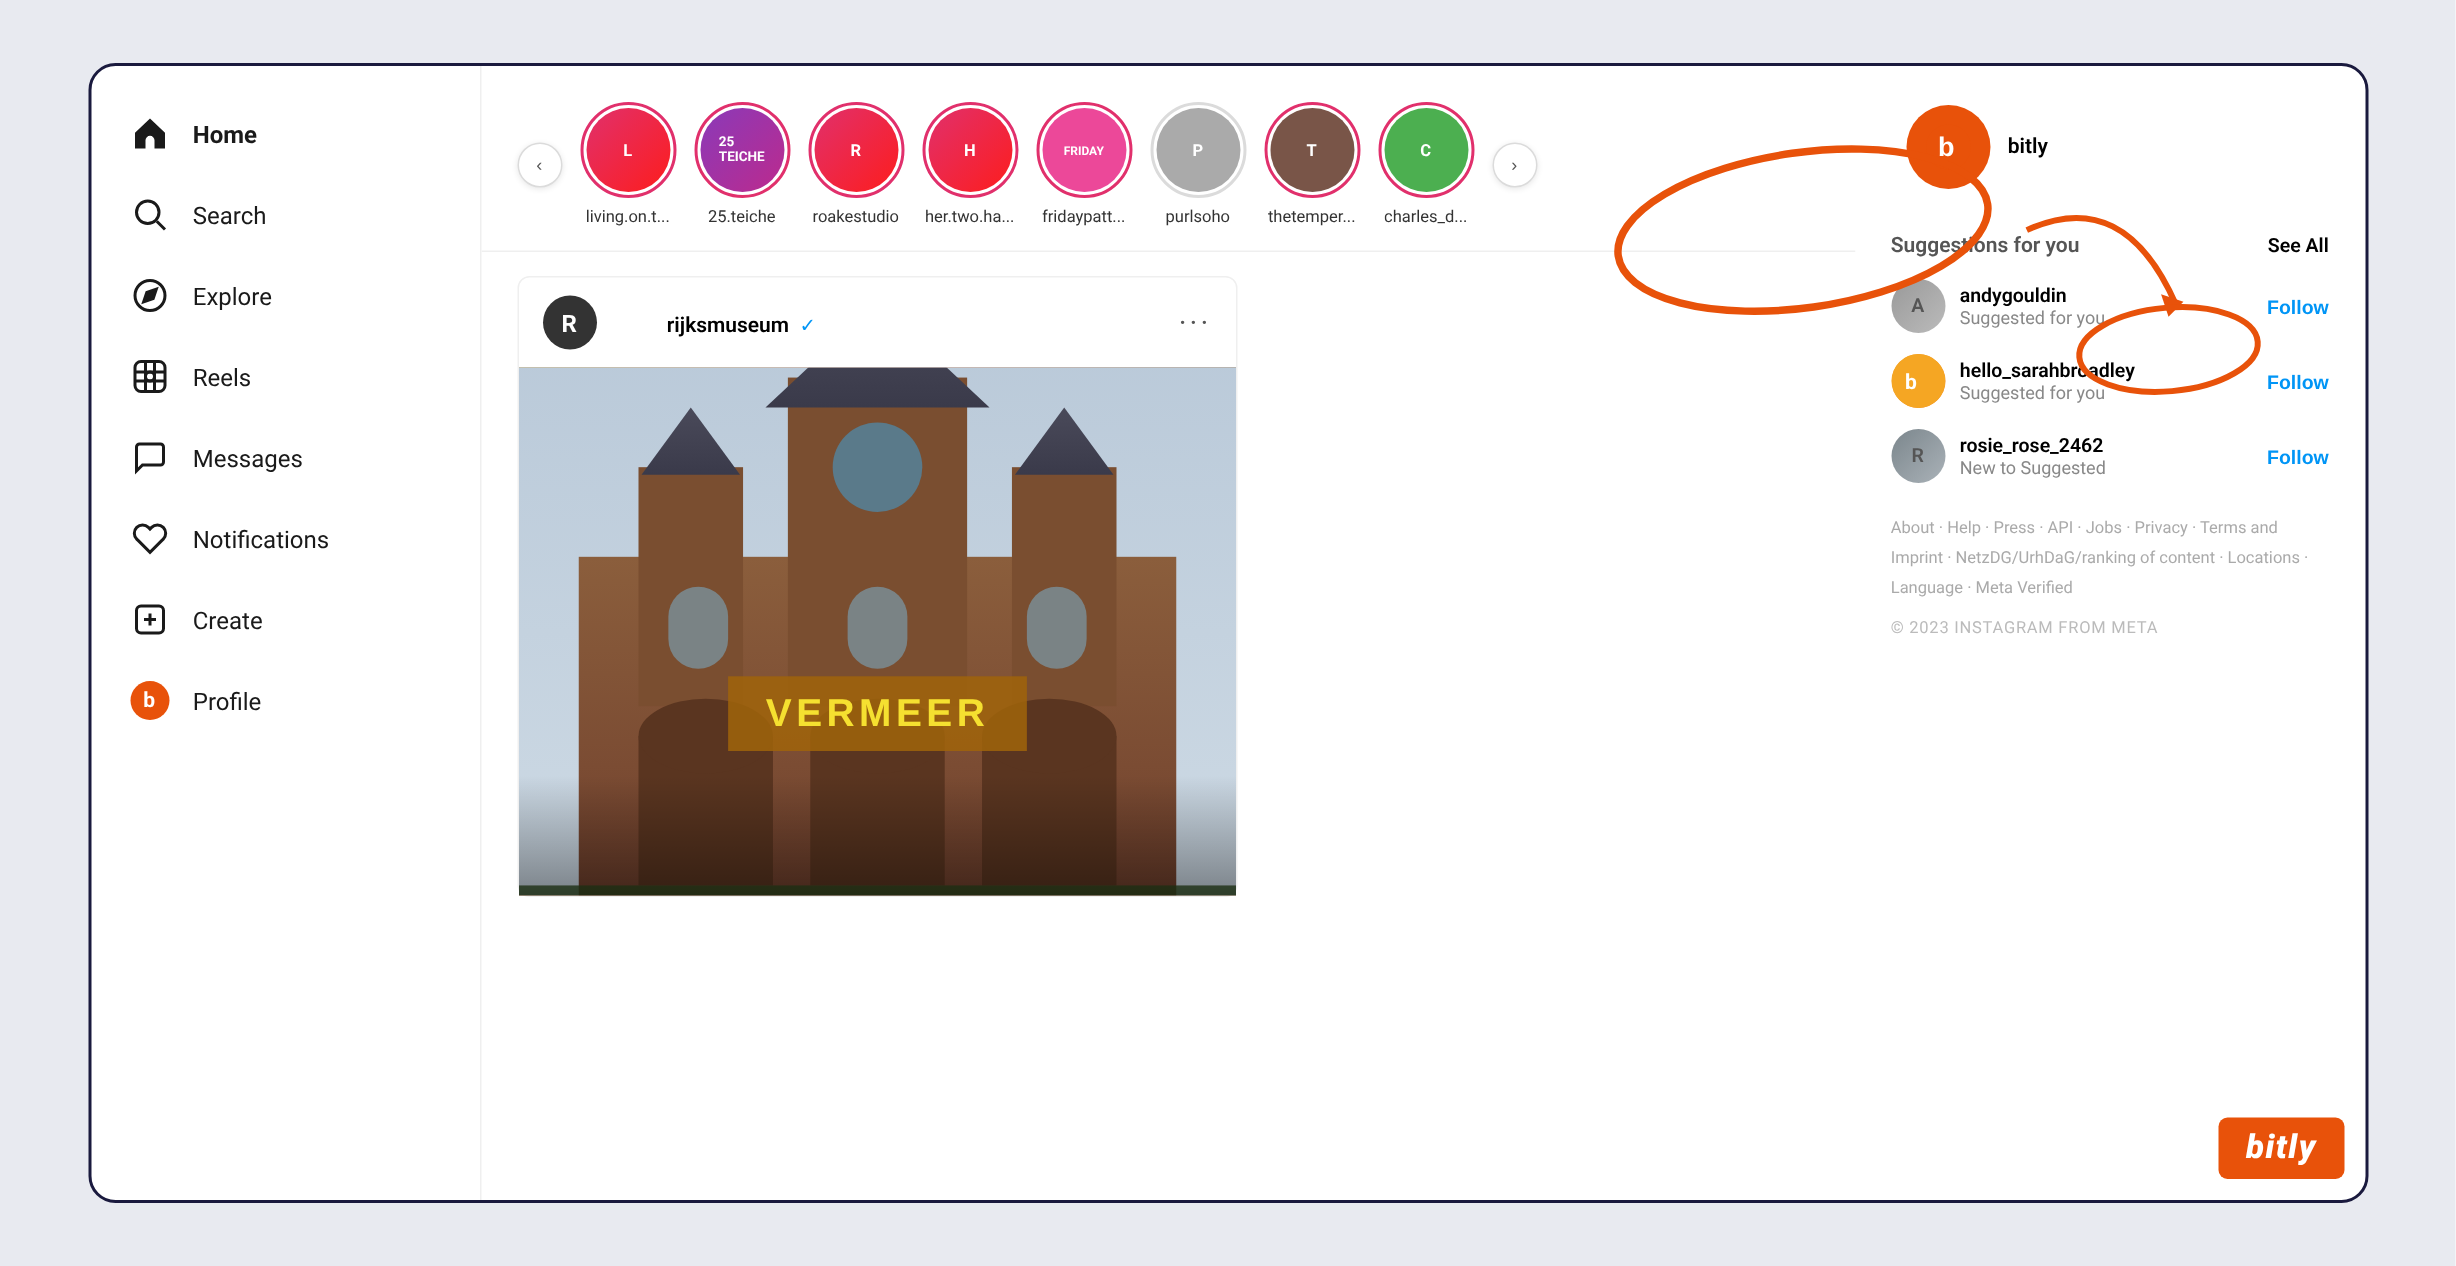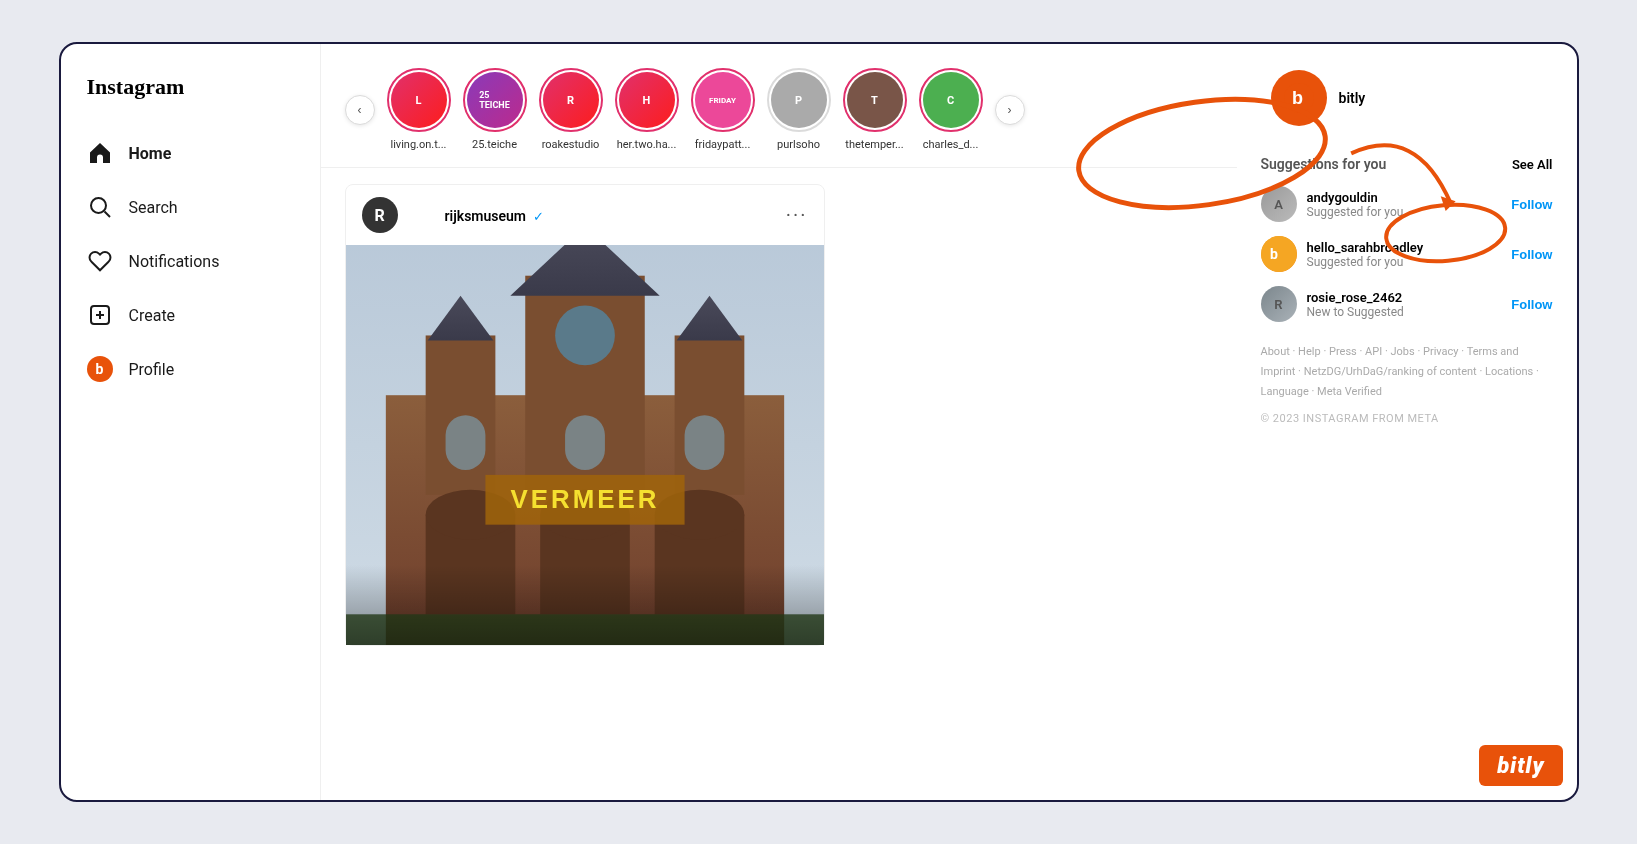--- a/index.html
+++ b/index.html
@@ -221,21 +221,21 @@
     .post-more {
       font-size: 20px;
       color: #555;
       cursor: pointer;
       letter-spacing: 2px;
     }
 
     .post-image {
       width: 100%;
       background: linear-gradient(135deg, #8B6914 0%, #A0522D 30%, #6B4423 50%, #4a3520 70%, #7a6040 100%);
-      height: 400px;
+      height: 352px;
       display: flex;
       align-items: flex-end;
       justify-content: center;
       position: relative;
       overflow: hidden;
     }
 
     .post-image-building {
       position: absolute;
       inset: 0;
@@ -410,43 +410,72 @@
     .suggestion-sarah { background: linear-gradient(135deg, #f5a623, #f0861a); }
     .suggestion-rosie { background: linear-gradient(135deg, #7b868c, #aab2b8); }
   </style>
 </head>
 <body>
 
 <div class="outer-frame">
   <div class="main-layout">
 
     <aside class="sidebar">
-      <div class="sidebar-logo">Instagram</div>
 
       <div class="sidebar-item active">
         <span class="sidebar-icon">
           <svg width="24" height="24" viewBox="0 0 24 24" fill="currentColor">
               <path d="M9.005 16.545a2.997 2.997 0 0 1 2.997-2.997A2.997 2.997 0 0 1 15 16.545V22h7V11.543L12 2 2 11.543V22h7.005z"></path>
             </svg>
         </span>
         <span>Home</span>
       </div>
 
       <div class="sidebar-item">
         <span class="sidebar-icon">
           <svg width="24" height="24" viewBox="0 0 24 24" fill="none" stroke="currentColor" stroke-width="2">
               <circle cx="10.5" cy="10.5" r="7.5"></circle>
               <line x1="16.5" y1="16.5" x2="22" y2="22"></line>
             </svg>
         </span>
         <span>Search</span>
       </div>
 
-
-
+      <div class="sidebar-item">
+        <span class="sidebar-icon">
+          <svg width="24" height="24" viewBox="0 0 24 24" fill="none" stroke="currentColor" stroke-width="2">
+              <circle cx="12" cy="12" r="10"></circle>
+              <polygon points="16.24,7.76 14.12,14.12 7.76,16.24 9.88,9.88" fill="currentColor"></polygon>
+            </svg>
+        </span>
+        <span>Explore</span>
+      </div>
+
+      <div class="sidebar-item">
+        <span class="sidebar-icon">
+          <svg width="24" height="24" viewBox="0 0 24 24" fill="none" stroke="currentColor" stroke-width="2">
+              <rect x="2" y="2" width="20" height="20" rx="4"></rect>
+              <circle cx="12" cy="12" r="3"></circle>
+              <line x1="2" y1="9" x2="22" y2="9"></line>
+              <line x1="2" y1="15" x2="22" y2="15"></line>
+              <line x1="9" y1="2" x2="9" y2="22"></line>
+              <line x1="15" y1="2" x2="15" y2="22"></line>
+            </svg>
+        </span>
+        <span>Reels</span>
+      </div>
+
+      <div class="sidebar-item">
+        <span class="sidebar-icon">
+          <svg width="24" height="24" viewBox="0 0 24 24" fill="none" stroke="currentColor" stroke-width="2">
+              <path d="M21 15a2 2 0 0 1-2 2H7l-4 4V5a2 2 0 0 1 2-2h14a2 2 0 0 1 2 2z"></path>
+            </svg>
+        </span>
+        <span>Messages</span>
+      </div>
 
       <div class="sidebar-item">
         <span class="sidebar-icon">
           <svg width="24" height="24" viewBox="0 0 24 24" fill="none" stroke="currentColor" stroke-width="2">
               <path d="M20.84 4.61a5.5 5.5 0 0 0-7.78 0L12 5.67l-1.06-1.06a5.5 5.5 0 0 0-7.78 7.78l1.06 1.06L12 21.23l7.78-7.78 1.06-1.06a5.5 5.5 0 0 0 0-7.78z"></path>
             </svg>
         </span>
         <span>Notifications</span>
       </div>
 

